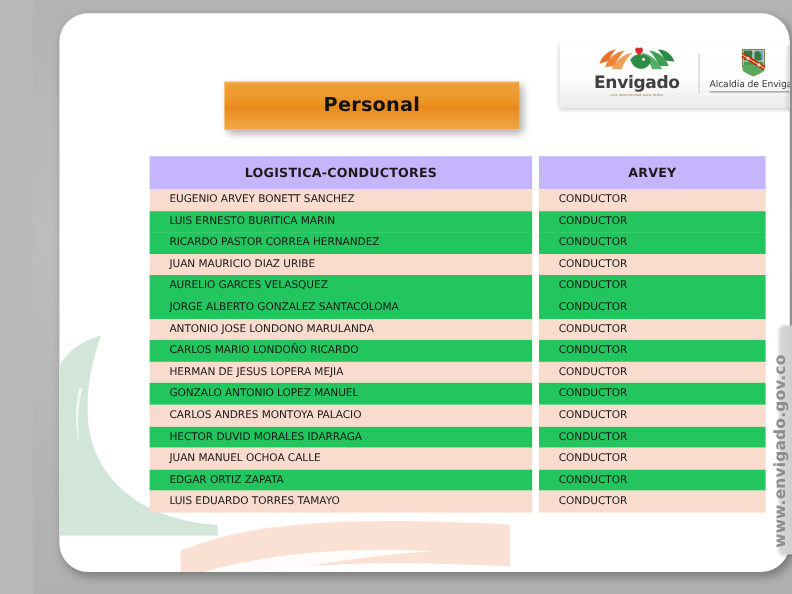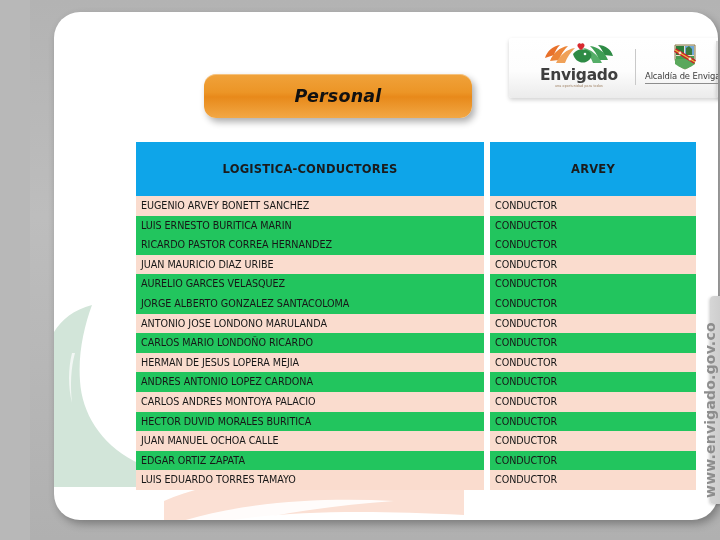--- a/index.html
+++ b/index.html
@@ -95,60 +95,60 @@
     font-family:"DejaVu Sans", sans-serif;
     font-size:8.4px; color:#3a3a3a; text-align:center;
     white-space:nowrap; letter-spacing:-0.1px;
     padding-bottom:2px; border-bottom:1px solid #8d8d8d;
   }
 
   
   .title-btn {
     position:absolute; left:150px; top:62px;
     width:268px; height:44px;
-    border-radius:12px;
+    border-radius:0;
     background:linear-gradient(180deg,#f0a23b 0%,#ec9526 42%,#e8891a 52%,#f2a845 100%);
     box-shadow:3px 4px 7px rgba(0,0,0,0.32), inset 0 1px 0 rgba(255,255,255,0.35);
-    display:flex; align-items:center; justify-content:center;font-style:italic;
+    display:flex; align-items:center; justify-content:center;
   }
   .title-btn span {
     font-family:"DejaVu Sans", sans-serif;
     font-size:17.5px; font-weight:bold; color:#111;
     letter-spacing:0.2px;
   }
 
   
   .tbl {
     position:absolute; left:82px; top:130px;
     width:560px;
     border-collapse:separate;
     border-spacing:0;
     table-layout:fixed;
   }
   .tbl col.c1 { width:348px; }
   .tbl col.cg { width:6px; }
   .tbl col.c2 { width:206px; }
 
   .tbl th {
-    background:#0ea5e9;
+    background:#c4b5fd;
     color:#1b1b1b;
     font-family:"DejaVu Sans", sans-serif;
     font-size:11.5px; font-weight:bold;
     letter-spacing:0.2px;
     height:22px; line-height:22px;
     text-align:center;
-    padding:16px;
+    padding:4px;
   }
   .tbl th.gap, .tbl td.gap { background:#ffffff; padding:0; }
 
   .tbl td {
     font-family:"DejaVu Sans", sans-serif;
     font-size:9.6px; color:#171717;
     height:19.6px; line-height:19.6px;
-    padding:0 0 0 5px;
+    padding:0 0 0 18px;
     white-space:nowrap;
     overflow:hidden;
     letter-spacing:-0.05px;
   }
   tr.odd  td:not(.gap) { background:#fadcce; }
   tr.even td:not(.gap) { background:#22c55e; }
 
   
   .url-strip {
     position:absolute; right:0px; top:296px;
@@ -288,31 +288,31 @@
             <td>CARLOS MARIO LONDOÑO RICARDO</td>
             <td class="gap"></td>
             <td>CONDUCTOR</td>
           </tr>
           <tr class="odd">
             <td>HERMAN DE JESUS LOPERA MEJIA</td>
             <td class="gap"></td>
             <td>CONDUCTOR</td>
           </tr>
           <tr class="even">
-            <td>ANDRES ANTONIO LOPEZ CARDONA</td>
+            <td>GONZALO ANTONIO LOPEZ MANUEL</td>
             <td class="gap"></td>
             <td>CONDUCTOR</td>
           </tr>
           <tr class="odd">
             <td>CARLOS ANDRES MONTOYA PALACIO</td>
             <td class="gap"></td>
             <td>CONDUCTOR</td>
           </tr>
           <tr class="even">
-            <td>HECTOR DUVID MORALES BURITICA</td>
+            <td>HECTOR DUVID MORALES IDARRAGA</td>
             <td class="gap"></td>
             <td>CONDUCTOR</td>
           </tr>
           <tr class="odd">
             <td>JUAN MANUEL OCHOA CALLE</td>
             <td class="gap"></td>
             <td>CONDUCTOR</td>
           </tr>
           <tr class="even">
             <td>EDGAR  ORTIZ ZAPATA</td>

